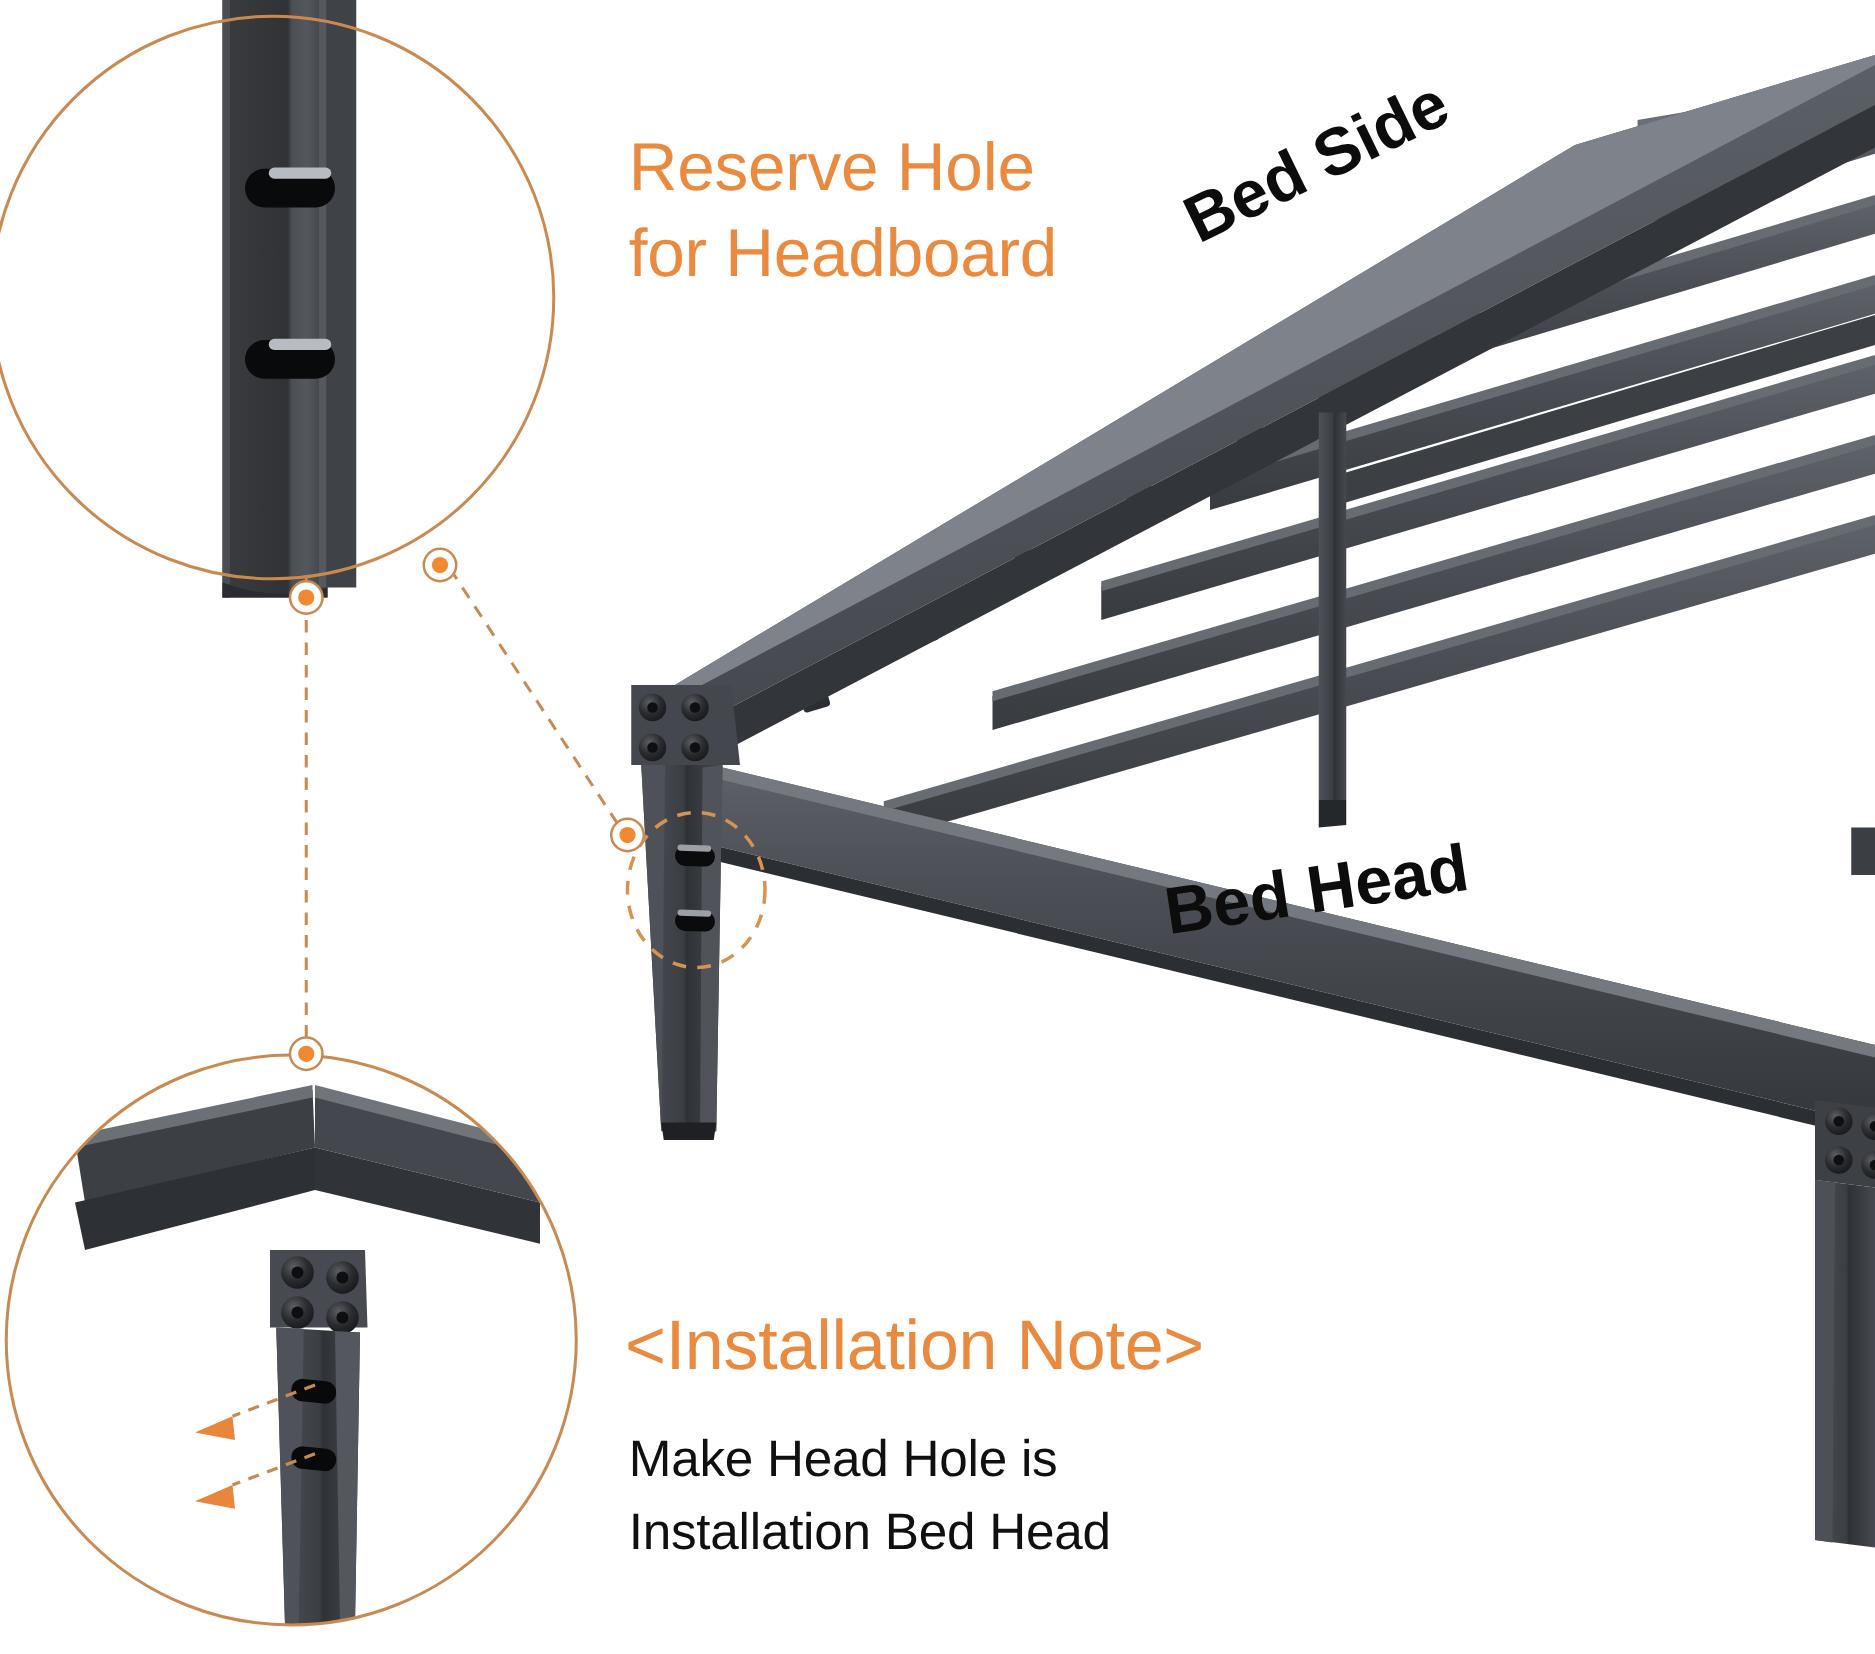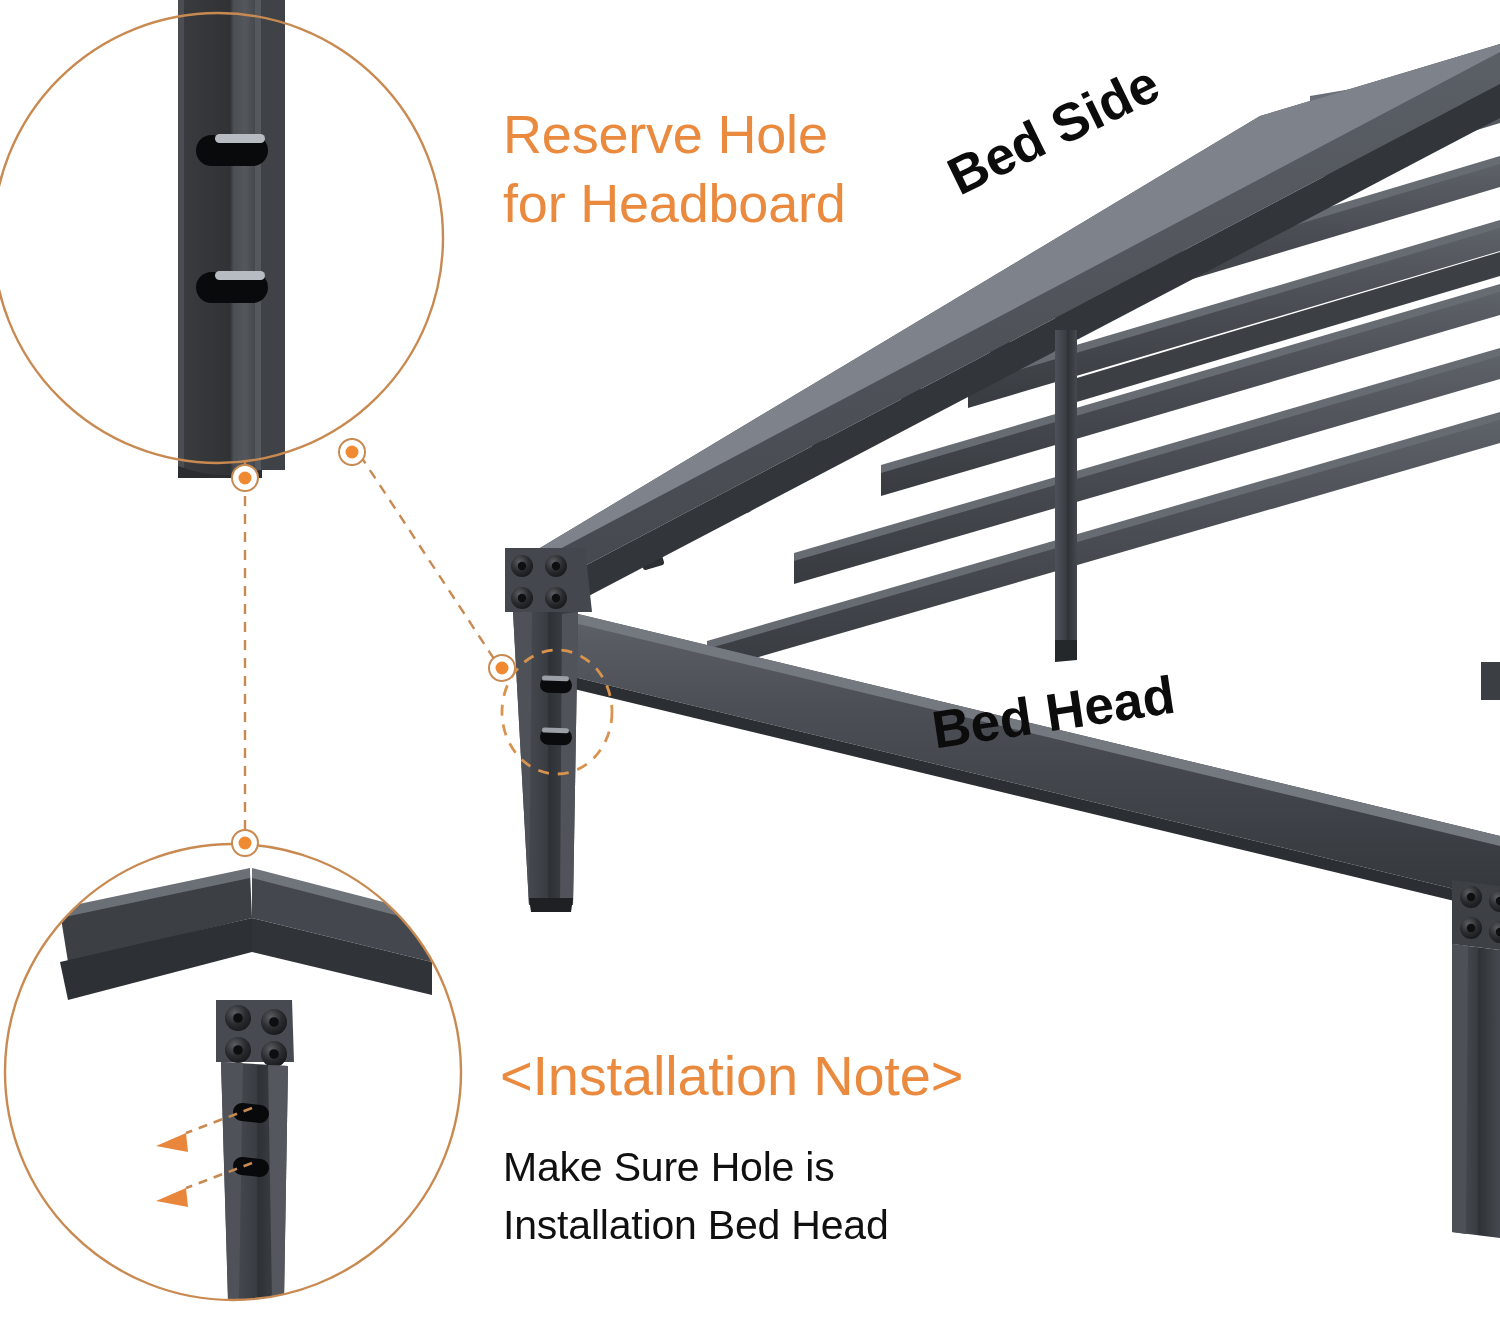--- a/index.html
+++ b/index.html
@@ -304,20 +304,20 @@
         <circle cx="502" cy="668" r="6.5" fill="#ef8a33"></circle>
       </g>
     </g>
   </svg>
 
   <div class="txt orange-head" id="reserve-hole-label"><span>Reserve Hole</span>
 <span>for Headboard</span></div>
 
   <div class="txt orange-head" id="install-note-label">&lt;Installation Note&gt;</div>
 
-  <div class="txt black-body" id="install-note-body"><span>Make Sure Hole is</span>
+  <div class="txt black-body" id="install-note-body"><span>Make Head Hole is</span>
 <span>Installation Bed Head</span></div>
 
   <div class="rot-label" id="bed-side-label">Bed Side</div>
 
   <div class="rot-label" id="bed-head-label">Bed Head</div>
 
 </div>
 
 </body></html>

